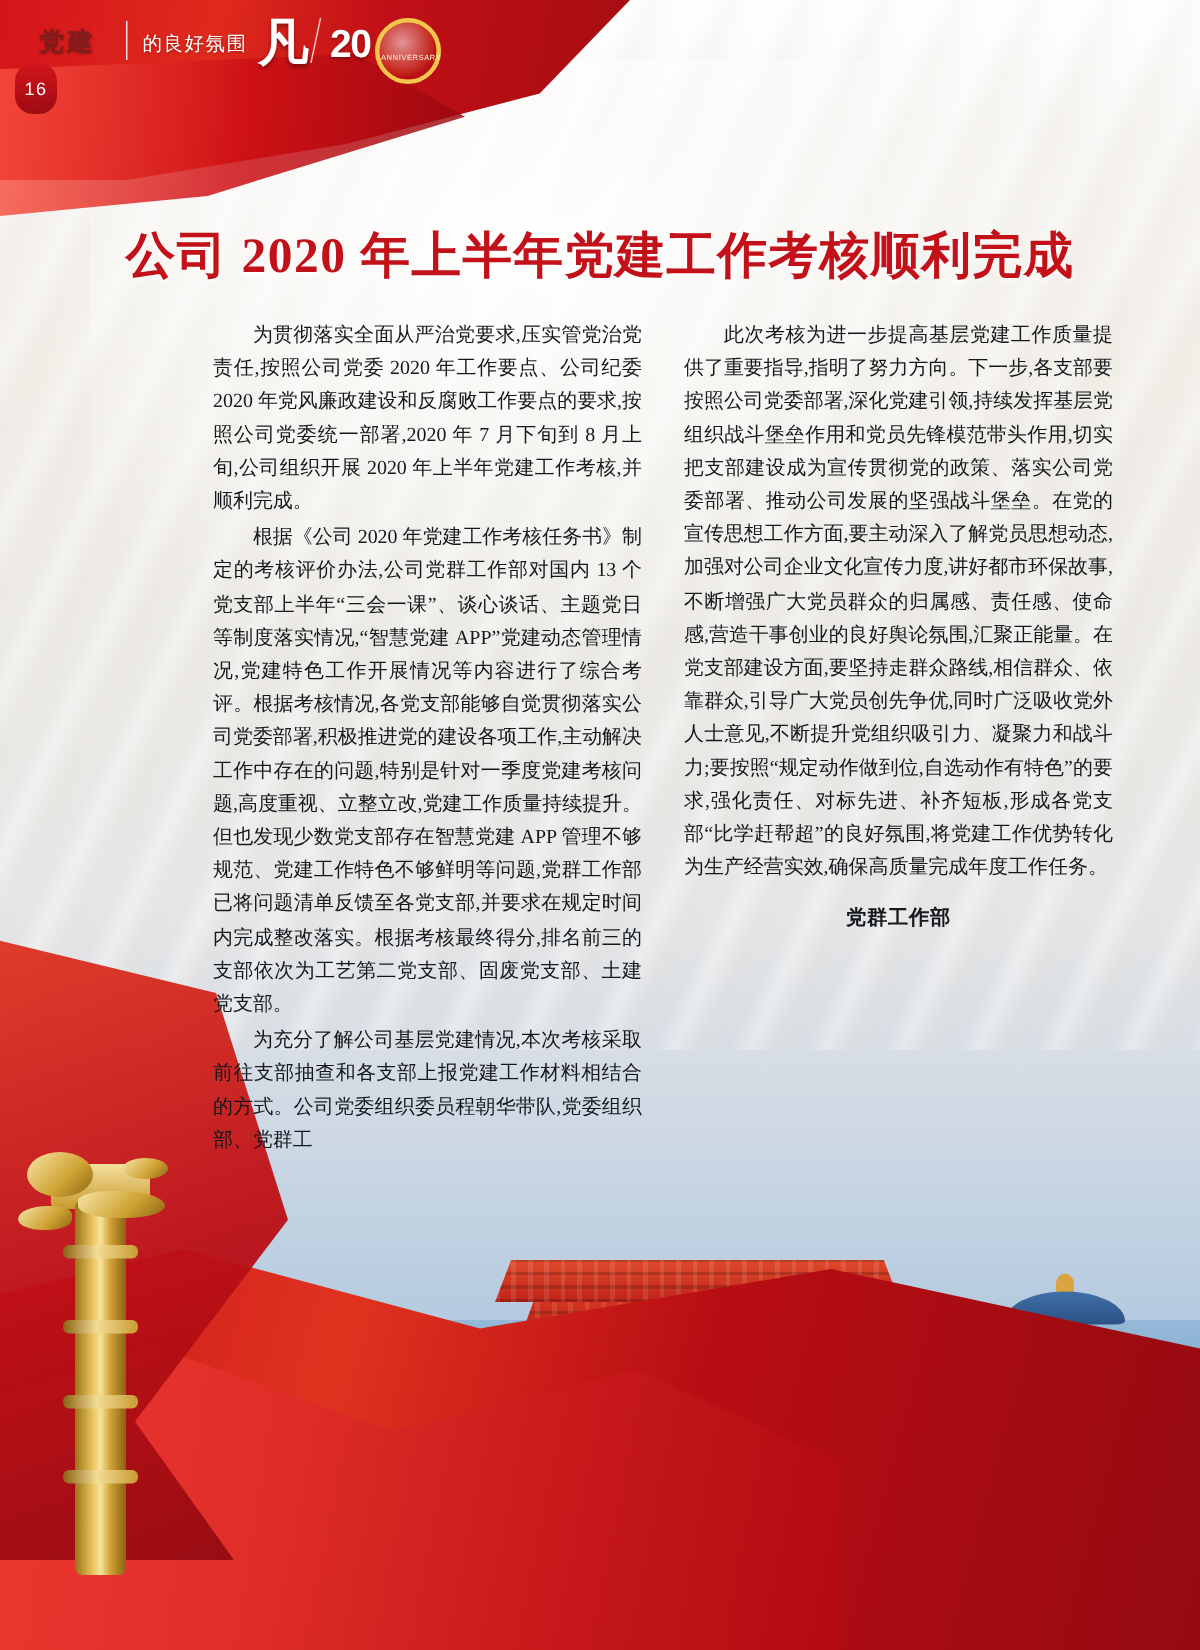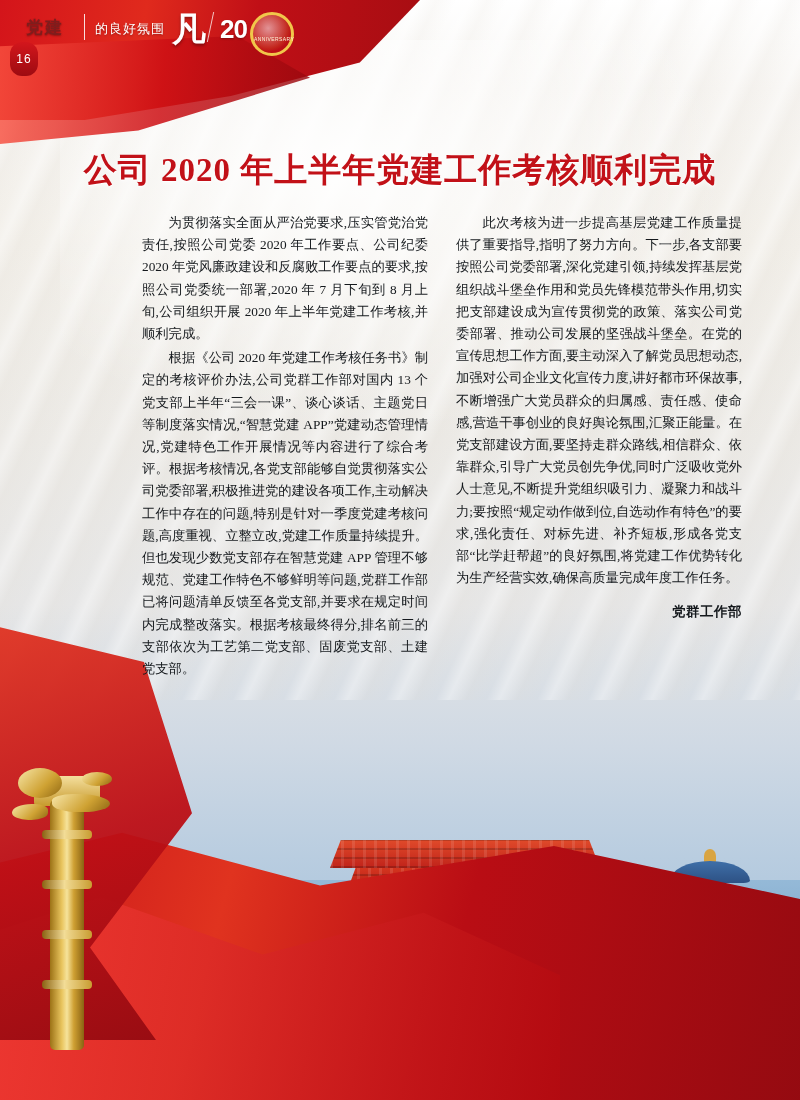--- a/index.html
+++ b/index.html
@@ -316,21 +316,21 @@
     font-family: "Liberation Serif", "DejaVu Serif", serif;
     font-size: 13.3px;
     line-height: 22.2px;
     color: #14181c;
     text-align: justify;
     text-justify: inter-ideograph;
     text-indent: 2em;
   }
   .signature {
     margin-top: 14px;
-    text-align: right;
+    text-align: center;
     font-family: "Liberation Sans", sans-serif;
     font-weight: bold;
     font-size: 13.5px;
     color: #14181c;
     letter-spacing: .5px;
   }
 </style>
 </head>
 <body>
 
@@ -405,20 +405,21 @@
   </div>
 
   <div class="page-num-box">16</div>
 
   <div class="article-title">公司 2020 年上半年党建工作考核顺利完成</div>
 
   <div class="columns">
     <div class="col">
       <p>为贯彻落实全面从严治党要求,压实管党治党责任,按照公司党委 2020 年工作要点、公司纪委 2020 年党风廉政建设和反腐败工作要点的要求,按照公司党委统一部署,2020 年 7 月下旬到 8 月上旬,公司组织开展 2020 年上半年党建工作考核,并顺利完成。</p>
       <p>根据《公司 2020 年党建工作考核任务书》制定的考核评价办法,公司党群工作部对国内 13 个党支部上半年“三会一课”、谈心谈话、主题党日等制度落实情况,“智慧党建 APP”党建动态管理情况,党建特色工作开展情况等内容进行了综合考评。根据考核情况,各党支部能够自觉贯彻落实公司党委部署,积极推进党的建设各项工作,主动解决工作中存在的问题,特别是针对一季度党建考核问题,高度重视、立整立改,党建工作质量持续提升。但也发现少数党支部存在智慧党建 APP 管理不够规范、党建工作特色不够鲜明等问题,党群工作部已将问题清单反馈至各党支部,并要求在规定时间内完成整改落实。根据考核最终得分,排名前三的支部依次为工艺第二党支部、固废党支部、土建党支部。</p>
+      <p>为充分了解公司基层党建情况,本次考核采取前往支部抽查和各支部上报党建工作材料相结合的方式。公司党委组织委员程朝华带队,党委组织部、党群工</p>
     </div>
     <div class="col">
       <p>此次考核为进一步提高基层党建工作质量提供了重要指导,指明了努力方向。下一步,各支部要按照公司党委部署,深化党建引领,持续发挥基层党组织战斗堡垒作用和党员先锋模范带头作用,切实把支部建设成为宣传贯彻党的政策、落实公司党委部署、推动公司发展的坚强战斗堡垒。在党的宣传思想工作方面,要主动深入了解党员思想动态,加强对公司企业文化宣传力度,讲好都市环保故事,不断增强广大党员群众的归属感、责任感、使命感,营造干事创业的良好舆论氛围,汇聚正能量。在党支部建设方面,要坚持走群众路线,相信群众、依靠群众,引导广大党员创先争优,同时广泛吸收党外人士意见,不断提升党组织吸引力、凝聚力和战斗力;要按照“规定动作做到位,自选动作有特色”的要求,强化责任、对标先进、补齐短板,形成各党支部“比学赶帮超”的良好氛围,将党建工作优势转化为生产经营实效,确保高质量完成年度工作任务。</p>
       <div class="signature">党群工作部</div>
     </div>
   </div>
 
 </div>
 
 </body></html>

